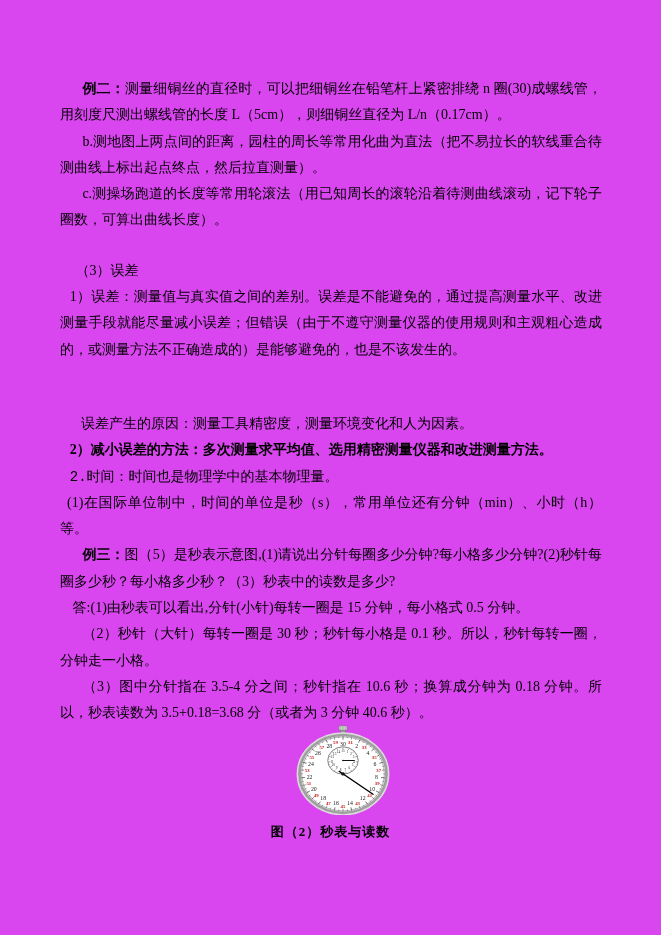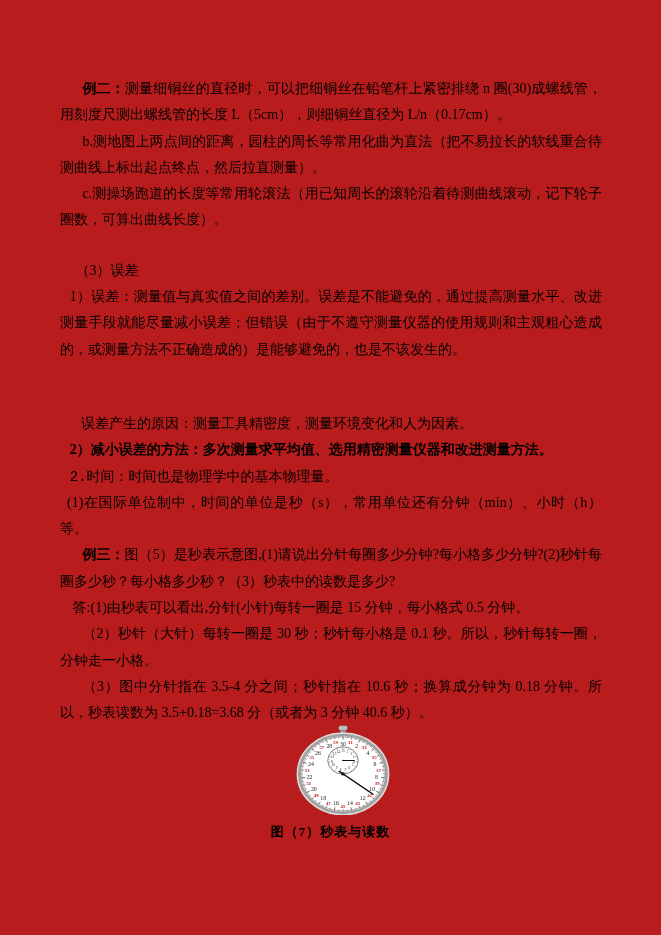--- a/index.html
+++ b/index.html
@@ -1,20 +1,20 @@
 <!DOCTYPE html>
 <html><head>
 <meta charset="utf-8">
 <style>
   html,body{margin:0;padding:0;}
   body{
     width:661px;height:935px;background:#ffffff;position:relative;overflow:hidden;
     font-family:"Liberation Serif","DejaVu Serif",serif;color:#000;
   }
-  .page{position:absolute;inset:0;background:#b91c1c;}
+  .page{position:absolute;inset:0;background:#d946ef;}
   .doc{
     position:absolute;left:60px;top:76px;width:542px;
     font-size:14px;line-height:26.3px;text-align:justify;
   }
   .doc p{margin:0;padding:0;}
   .doc p b{font-weight:bold;}
   .doc p.italic{font-style:italic;}
   figure.watch-fig{
     margin:1px 0 0 0;padding:0;position:absolute;left:0;top:724px;width:100%;
     text-align:center;
@@ -191,15 +191,15 @@
           <text x="49.15795571423525" y="38.6772062641256" text-anchor="middle" font-size="3.5" font-family="&quot;Liberation Serif&quot;,&quot;DejaVu Serif&quot;,serif" fill="#222">12</text>
           <text x="51.52814898955771" y="34.57191108750902" text-anchor="middle" font-size="3.5" font-family="&quot;Liberation Serif&quot;,&quot;DejaVu Serif&quot;,serif" fill="#222">13</text>
           <text x="55.36320226893588" y="31.78558178287435" text-anchor="middle" font-size="3.5" font-family="&quot;Liberation Serif&quot;,&quot;DejaVu Serif&quot;,serif" fill="#222">14</text>
           <text x="60" y="30.8" text-anchor="middle" font-size="3.5" font-family="&quot;Liberation Serif&quot;,&quot;DejaVu Serif&quot;,serif" fill="#222">15</text>
           <line x1="60" y1="41" x2="71.8" y2="41" stroke="#111" stroke-width="1.1" stroke-linecap="round"></line>
           <circle cx="60" cy="41" r="0.9" fill="#111"></circle>
           <line x1="56.01735040987902" y1="53.47700442568812" x2="91.06466680294366" y2="80.07936547963261" stroke="#000" stroke-width="1.4" stroke-linecap="round"></line>
           <circle cx="60" cy="56.5" r="1.9" fill="#111"></circle>
         </svg>
     </span>
-    <figcaption>图（7）秒表与读数</figcaption>
+    <figcaption>图（2）秒表与读数</figcaption>
   </figure>
 </div>
 
 </body></html>

